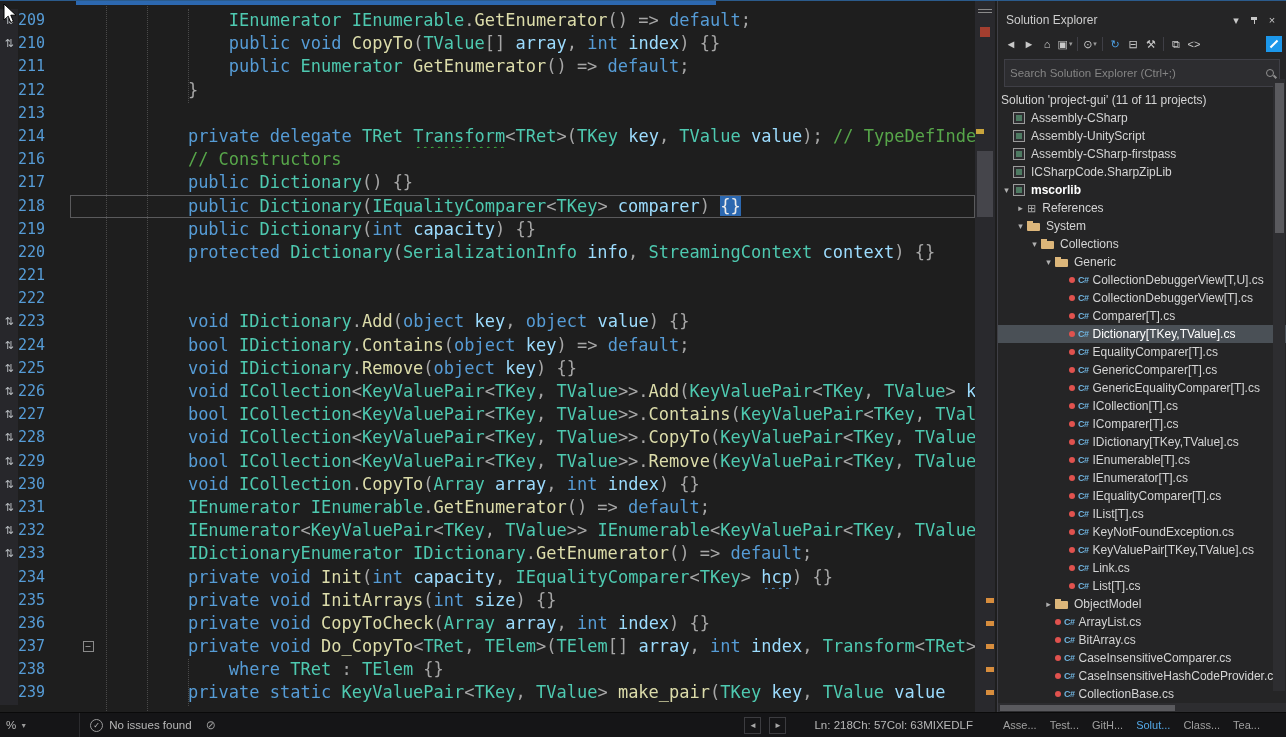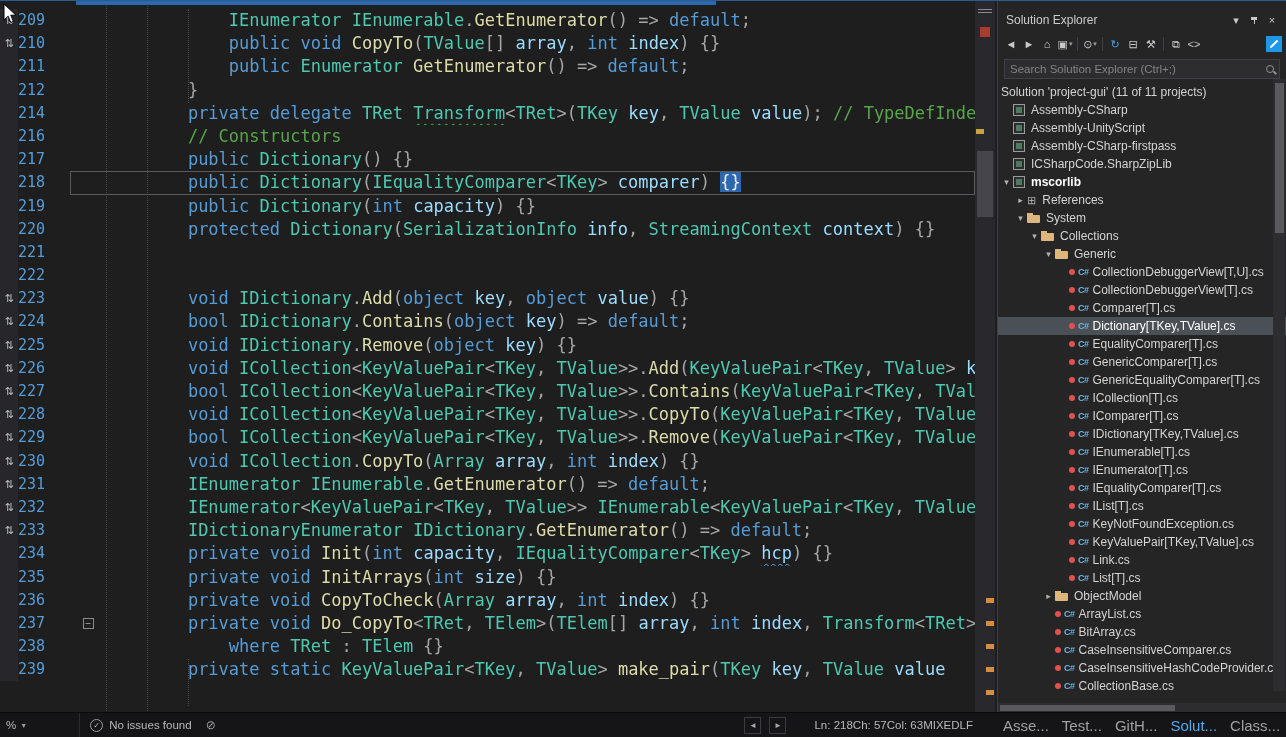--- a/index.html
+++ b/index.html
@@ -51,21 +51,21 @@
   .pinicon{width:10px;height:10px;position:relative}
   .pinicon::before{content:"";position:absolute;left:2px;top:2px;width:6px;height:3px;background:#C8C8C8}
   .pinicon::after{content:"";position:absolute;left:4.5px;top:5px;width:1.5px;height:4px;background:#C8C8C8}
   .ptool{height:26px;display:flex;align-items:center;padding:0 4px}
   .tbtn{min-width:18px;height:18px;display:flex;align-items:center;justify-content:center;color:#C8C8C8;font-size:11px;padding:0 1px}
   .tbtn .dd{font-size:7px;margin-left:1px;color:#9A9A9A}
   .tbtn.accent{color:#4EA3E8}
   .tsep{width:1px;height:14px;background:#3F3F46;margin:0 3px}
   .tbtn.bluesq{margin-left:auto;width:16px;height:16px;min-width:16px;background:var(--accent);position:relative}
   .tbtn.bluesq::after{content:"";position:absolute;left:3px;top:7px;width:10px;height:2px;background:#FFFFFF;transform:rotate(-45deg)}
-  .psearch{margin:2px 6px 4px 6px;height:20px;background:#2D2D30;border:1px solid #3F3F46;display:flex;align-items:center;padding:0 5px}
+  .psearch{margin:2px 6px 4px 6px;height:28px;background:#2D2D30;border:1px solid #3F3F46;display:flex;align-items:center;padding:0 5px}
   .psearch input{flex:1;background:transparent;border:none;outline:none;color:#CCCCCC;font-family:"Liberation Sans",sans-serif;font-size:11.5px}
   .psearch input::placeholder{color:#848484}
   .mag{width:8px;height:8px;border:1.5px solid #909090;border-radius:50%;position:relative;flex:0 0 8px}
   .mag::after{content:"";position:absolute;width:1.5px;height:4px;background:#909090;bottom:-3px;right:-2px;transform:rotate(-45deg)}
   #tree{height:612px;overflow:hidden;font-size:12px;color:#D4D4D4}
   .trow{height:18px;display:flex;align-items:center;white-space:nowrap}
   .trow.sel{background:var(--tree-selection);color:#FFFFFF}
   .trow .lbl{margin-left:1px}
   .trow .lbl.bold{font-weight:bold;color:#FFFFFF}
   .exp{width:13px;flex:0 0 13px;font-size:9px;color:#B0B0B0;text-align:center}
@@ -86,21 +86,21 @@
   
   .sbar{height:25px;background:var(--statusbar-bg);border-top:1px solid #0A0A0A;display:flex;align-items:center;font-size:11.5px;color:#B8B8B8}
   .zoom{display:flex;align-items:center;padding:0 6px;margin-right:46px}
   .zoom .dd{font-size:7px;margin-left:4px;color:#9A9A9A}
   .ssep{width:1px;height:25px;background:#2B2B2E;margin-right:10px}
   .chk{width:13px;height:13px;border:1px solid #9A9A9A;border-radius:50%;display:flex;align-items:center;justify-content:center;font-size:8px;color:#C0C0C0;margin-right:6px}
   .sicon{margin-left:14px;font-size:12px;color:#9A9A9A}
   .sbtn{width:17px;height:17px;border:1px solid #3C3C40;display:flex;align-items:center;justify-content:center;font-size:8px;color:#A8A8A8;margin-left:8px}
   #positions{display:flex;margin-left:28px;margin-right:24px}
   #positions .pos{}
-  #paneltabs{width:289px;flex:0 0 289px;display:flex;align-items:center;padding-left:6px;font-size:15px;color:#A0A0A0}
+  #paneltabs{width:289px;flex:0 0 289px;display:flex;align-items:center;padding-left:6px;font-size:11px;color:#A0A0A0}
   #paneltabs .ptab{margin-right:13px}
   #paneltabs .ptab.active{color:var(--active-tab)}
   .spacer{flex:1}
 </style>
 </head>
 <body>
 
 <div class="screen">
   <div class="main">
 
@@ -108,20 +108,21 @@
       <div class="topstub"></div>
       <div class="guide" style="left:106px"></div>
       <div class="guide" style="left:147px"></div>
       <div class="guide" style="left:188px;top:8px;bottom:auto;height:94px"></div>
       <div class="guide" style="left:188px;top:658px;bottom:auto;height:47px"></div>
       <div id="code-lines">
           <div class="crow"><span class="mk">⇅</span><span class="ln">209</span><span class="rt"><span class="fold"></span><span class="code">            <span class="tok t">IEnumerator</span><span class="tok o"> </span><span class="tok t">IEnumerable</span><span class="tok o">.</span><span class="tok m">GetEnumerator</span><span class="tok o">() =&gt; </span><span class="tok k">default</span><span class="tok o">;</span></span></span></div>
           <div class="crow"><span class="mk">⇅</span><span class="ln">210</span><span class="rt"><span class="fold"></span><span class="code">            <span class="tok k">public</span><span class="tok o"> </span><span class="tok k">void</span><span class="tok o"> </span><span class="tok m">CopyTo</span><span class="tok o">(</span><span class="tok t">TValue</span><span class="tok o">[] </span><span class="tok v">array</span><span class="tok o">, </span><span class="tok k">int</span><span class="tok o"> </span><span class="tok v">index</span><span class="tok o">) {}</span></span></span></div>
           <div class="crow"><span class="mk"></span><span class="ln">211</span><span class="rt"><span class="fold"></span><span class="code">            <span class="tok k">public</span><span class="tok o"> </span><span class="tok t">Enumerator</span><span class="tok o"> </span><span class="tok m">GetEnumerator</span><span class="tok o">() =&gt; </span><span class="tok k">default</span><span class="tok o">;</span></span></span></div>
           <div class="crow"><span class="mk"></span><span class="ln">212</span><span class="rt"><span class="fold"></span><span class="code">        <span class="tok o">}</span></span></span></div>
+          <div class="crow"><span class="mk"></span><span class="ln">213</span><span class="rt"><span class="fold"></span><span class="code"></span></span></div>
           <div class="crow"><span class="mk"></span><span class="ln">214</span><span class="rt"><span class="fold"></span><span class="code">        <span class="tok k">private</span><span class="tok o"> </span><span class="tok k">delegate</span><span class="tok o"> </span><span class="tok t">TRet</span><span class="tok o"> </span><span class="tok t sqg">Transform</span><span class="tok o">&lt;</span><span class="tok t">TRet</span><span class="tok o">&gt;(</span><span class="tok t">TKey</span><span class="tok o"> </span><span class="tok v">key</span><span class="tok o">, </span><span class="tok t">TValue</span><span class="tok o"> </span><span class="tok v">value</span><span class="tok o">); </span><span class="tok c">// TypeDefIndex: 1</span></span></span></div>
           <div class="crow"><span class="mk"></span><span class="ln">216</span><span class="rt"><span class="fold"></span><span class="code">        <span class="tok c">// Constructors</span></span></span></div>
           <div class="crow"><span class="mk"></span><span class="ln">217</span><span class="rt"><span class="fold"></span><span class="code">        <span class="tok k">public</span><span class="tok o"> </span><span class="tok t">Dictionary</span><span class="tok o">() {}</span></span></span></div>
           <div class="crow cur"><span class="mk"></span><span class="ln">218</span><span class="rt"><span class="fold"></span><span class="code">        <span class="tok k">public</span><span class="tok o"> </span><span class="tok t">Dictionary</span><span class="tok o">(</span><span class="tok t">IEqualityComparer</span><span class="tok o">&lt;</span><span class="tok t">TKey</span><span class="tok o">&gt; </span><span class="tok v">comparer</span><span class="tok o">) </span><span class="tok o sel">{}</span></span></span></div>
           <div class="crow"><span class="mk"></span><span class="ln">219</span><span class="rt"><span class="fold"></span><span class="code">        <span class="tok k">public</span><span class="tok o"> </span><span class="tok t">Dictionary</span><span class="tok o">(</span><span class="tok k">int</span><span class="tok o"> </span><span class="tok v">capacity</span><span class="tok o">) {}</span></span></span></div>
           <div class="crow"><span class="mk"></span><span class="ln">220</span><span class="rt"><span class="fold"></span><span class="code">        <span class="tok k">protected</span><span class="tok o"> </span><span class="tok t">Dictionary</span><span class="tok o">(</span><span class="tok t">SerializationInfo</span><span class="tok o"> </span><span class="tok v">info</span><span class="tok o">, </span><span class="tok t">StreamingContext</span><span class="tok o"> </span><span class="tok v">context</span><span class="tok o">) {}</span></span></span></div>
           <div class="crow"><span class="mk"></span><span class="ln">221</span><span class="rt"><span class="fold"></span><span class="code"></span></span></div>
           <div class="crow"><span class="mk"></span><span class="ln">222</span><span class="rt"><span class="fold"></span></span></div>
           <div class="crow"><span class="mk">⇅</span><span class="ln">223</span><span class="rt"><span class="fold"></span><span class="code">        <span class="tok k">void</span><span class="tok o"> </span><span class="tok t">IDictionary</span><span class="tok o">.</span><span class="tok m">Add</span><span class="tok o">(</span><span class="tok k">object</span><span class="tok o"> </span><span class="tok v">key</span><span class="tok o">, </span><span class="tok k">object</span><span class="tok o"> </span><span class="tok v">value</span><span class="tok o">) {}</span></span></span></div>
           <div class="crow"><span class="mk">⇅</span><span class="ln">224</span><span class="rt"><span class="fold"></span><span class="code">        <span class="tok k">bool</span><span class="tok o"> </span><span class="tok t">IDictionary</span><span class="tok o">.</span><span class="tok m">Contains</span><span class="tok o">(</span><span class="tok k">object</span><span class="tok o"> </span><span class="tok v">key</span><span class="tok o">) =&gt; </span><span class="tok k">default</span><span class="tok o">;</span></span></span></div>

